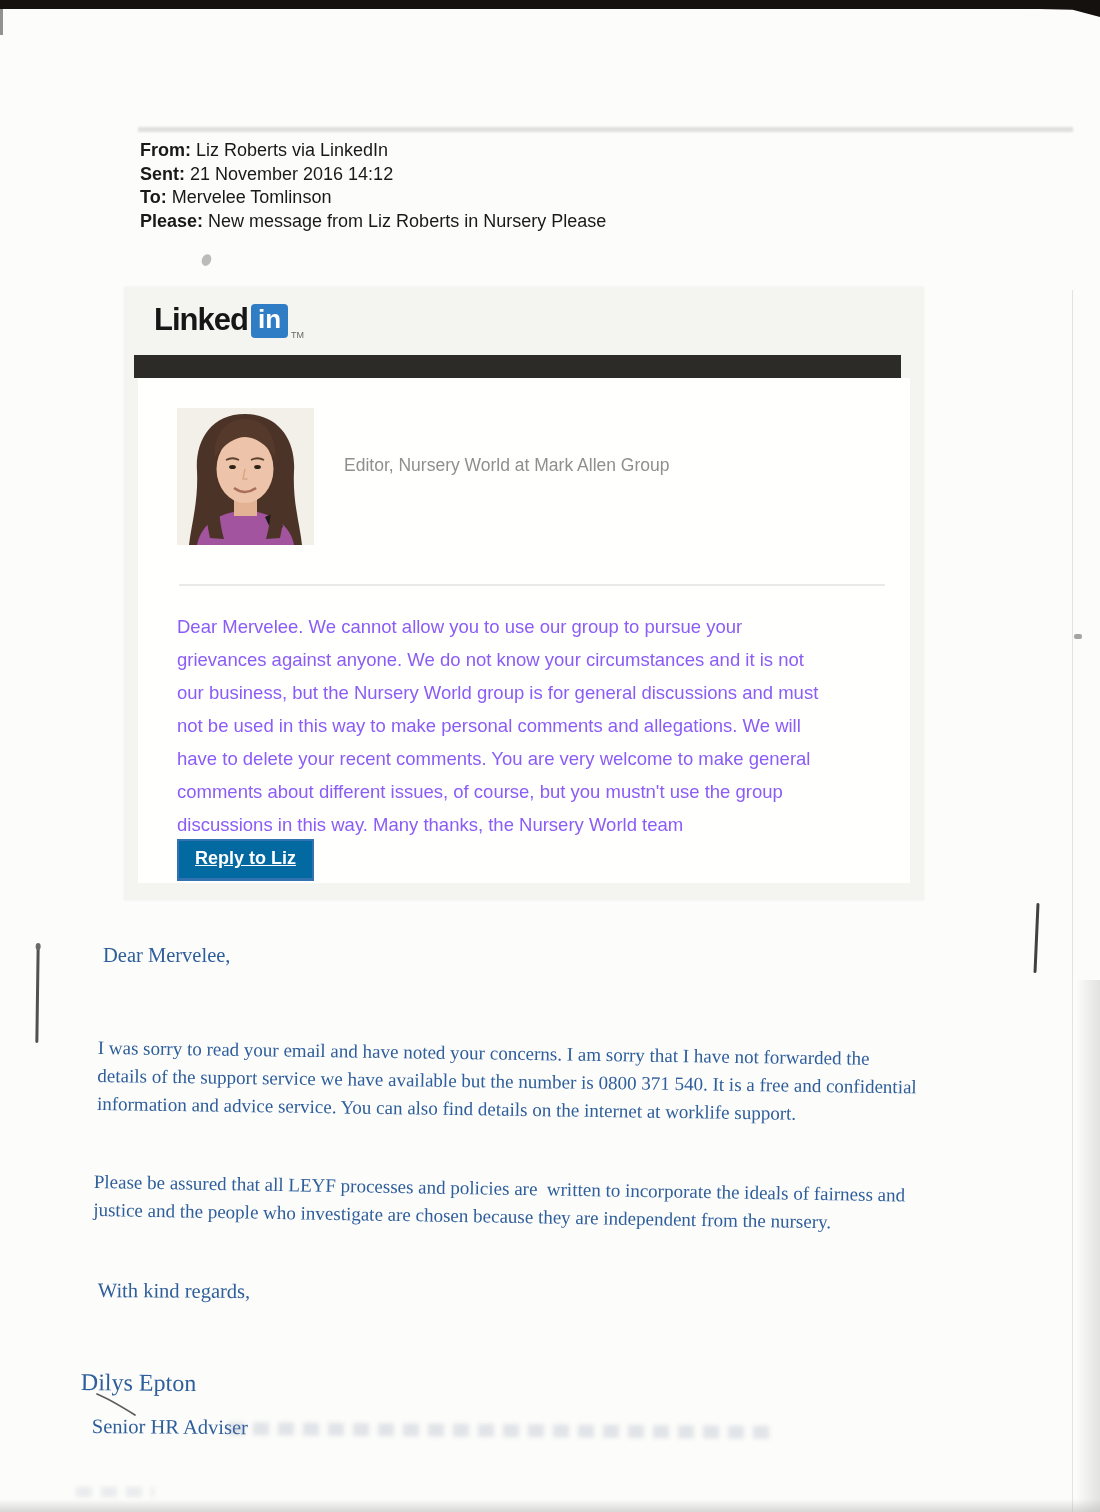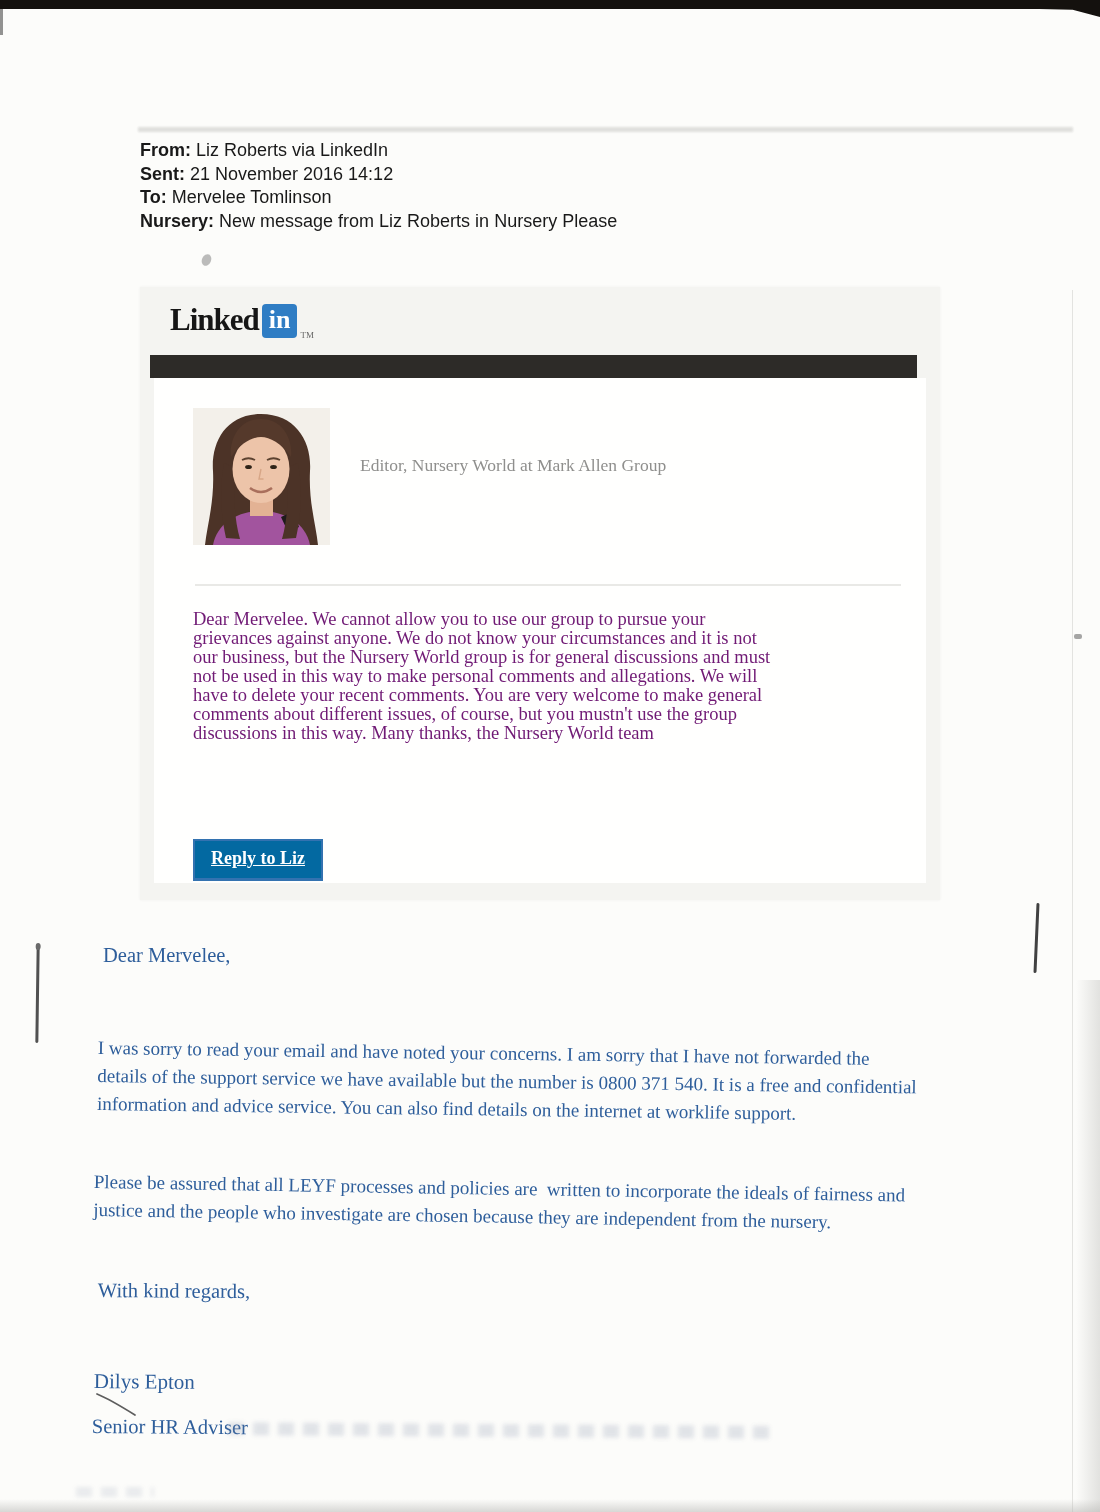--- a/index.html
+++ b/index.html
@@ -26,48 +26,48 @@
     background:linear-gradient(to top,rgba(185,185,182,.55),rgba(185,185,182,0));}
   .bleed{position:absolute;filter:blur(2px);
     background:repeating-linear-gradient(90deg,rgba(130,142,168,.28) 0 16px,rgba(130,142,168,0) 16px 25px);}
   .bleed-1{left:228px;top:1424px;width:545px;height:13px;transform:rotate(.4deg);opacity:.8;}
   .bleed-2{left:76px;top:1487px;width:78px;height:10px;opacity:.55;}
   .pen-stroke{position:absolute;left:95px;top:1392px;}
   
   .email-header{position:absolute;left:140px;top:139px;font-size:18px;line-height:23.5px;color:#191919;}
   .email-header .lbl{font-weight:700;margin-right:5px;}
   
-  .li-card{position:absolute;left:140px;top:287px;width:800px;height:613px;background:#f4f4f1;
-    box-shadow:0 0 3px rgba(0,0,0,.05);font-family:Liberation Serif, serif;}
+  .li-card{position:absolute;left:124px;top:287px;width:800px;height:613px;background:#f4f4f1;
+    box-shadow:0 0 3px rgba(0,0,0,.05);}
   .li-logo-row{position:absolute;left:30px;top:15px;white-space:nowrap;}
   .li-word{font-size:31px;font-weight:700;color:#161616;letter-spacing:-1px;}
   .li-badge{display:inline-block;background:#2f7dc4;color:#fff;font-size:26px;font-weight:700;
     line-height:29px;padding:1px 7px 4px;border-radius:4px;margin-left:3px;position:relative;top:-2px;}
   .li-tm{font-size:9px;color:#666;margin-left:3px;position:relative;top:8px;}
   .li-bar{position:absolute;left:10px;top:68px;width:767px;height:23px;background:#2d2b28;}
   .li-white{position:absolute;left:14px;top:91px;width:772px;height:505px;background:#fffffe;}
   .li-photo{position:absolute;left:39px;top:30px;width:137px;height:137px;}
   .li-profile{position:absolute;left:206px;top:71px;}
   .li-name{font-size:21px;font-weight:700;color:#2b2b2b;text-decoration:underline;text-underline-offset:3px;}
   .li-headline{font-size:17.5px;color:#8f8f8d;margin-top:6px;}
   .li-divider{position:absolute;left:41px;top:206px;width:706px;height:2px;background:#e9e9e6;}
-  .li-message{position:absolute;left:39px;top:232px;width:708px;font-size:18.5px;line-height:19px;
-    color:#701a75;white-space:pre-wrap;}
+  .li-message{position:absolute;left:39px;top:232px;width:708px;font-size:18.5px;line-height:33px;
+    color:#8b5cf6;white-space:pre-wrap;}
   .reply-btn{position:absolute;left:39px;top:461px;display:inline-block;background:#0369a1;
     border:2px solid #3372b0;border-bottom-width:3px;color:#fff;font-weight:700;font-size:18px;
     text-decoration:underline;padding:7px 16px 9px;cursor:pointer;}
   
   .letter-text{position:absolute;font-family:"Liberation Serif",serif;color:#2e5e9b;white-space:pre-wrap;}
   .salutation{left:103px;top:944px;font-size:20.5px;}
   .para-1{left:98px;top:1034px;width:960px;font-size:19px;line-height:28px;
     transform:rotate(.8deg);transform-origin:left top;}
   .para-2{left:94px;top:1168px;width:960px;font-size:19px;line-height:28px;
     transform:rotate(.95deg);transform-origin:left top;}
   .closing{left:98px;top:1279px;font-size:20.5px;transform:rotate(.4deg);transform-origin:left top;}
-  .sig-name{left:94px;top:1369px;font-size:21px;transform:rotate(.55deg);transform-origin:left top;}
+  .sig-name{left:81px;top:1369px;font-size:24px;transform:rotate(.55deg);transform-origin:left top;}
   .sig-title{left:92px;top:1415px;font-size:20.5px;transform:rotate(.45deg);transform-origin:left top;}
 </style>
 </head>
 <body>
 
 <div class="page">
 
   <div class="scan-top"></div>
   <div class="scan-top-right"></div>
   <div class="scan-left-sliver"></div>
@@ -78,21 +78,21 @@
     <div>
       <span class="lbl">From:</span><span>Liz Roberts via LinkedIn</span>
     </div>
     <div>
       <span class="lbl">Sent:</span><span>21 November 2016 14:12</span>
     </div>
     <div>
       <span class="lbl">To:</span><span>Mervelee Tomlinson</span>
     </div>
     <div>
-      <span class="lbl">Nursery:</span><span>New message from Liz Roberts in Nursery Please</span>
+      <span class="lbl">Please:</span><span>New message from Liz Roberts in Nursery Please</span>
     </div>
   </div>
 
   <div class="li-card">
     <div class="li-logo-row">
       <span class="li-word">Linked</span><span class="li-badge">in</span><span class="li-tm">TM</span>
     </div>
     <div class="li-bar"></div>
     <div class="li-white">
       <svg class="li-photo" viewBox="0 0 137 137" aria-hidden="true">

